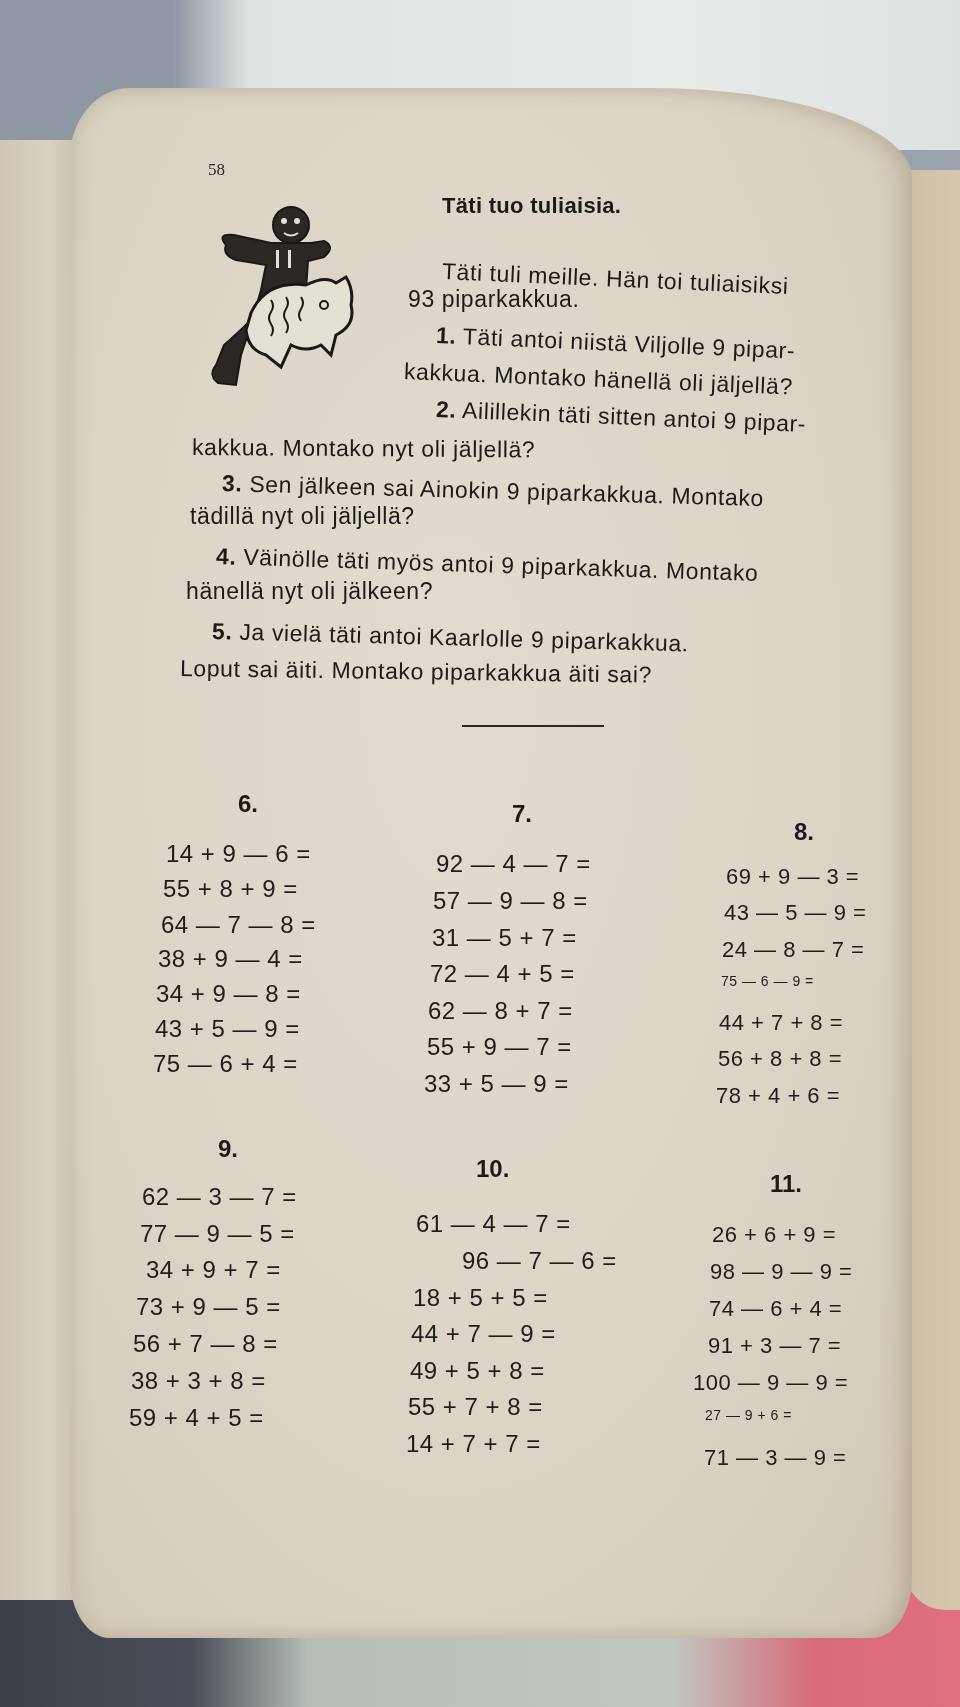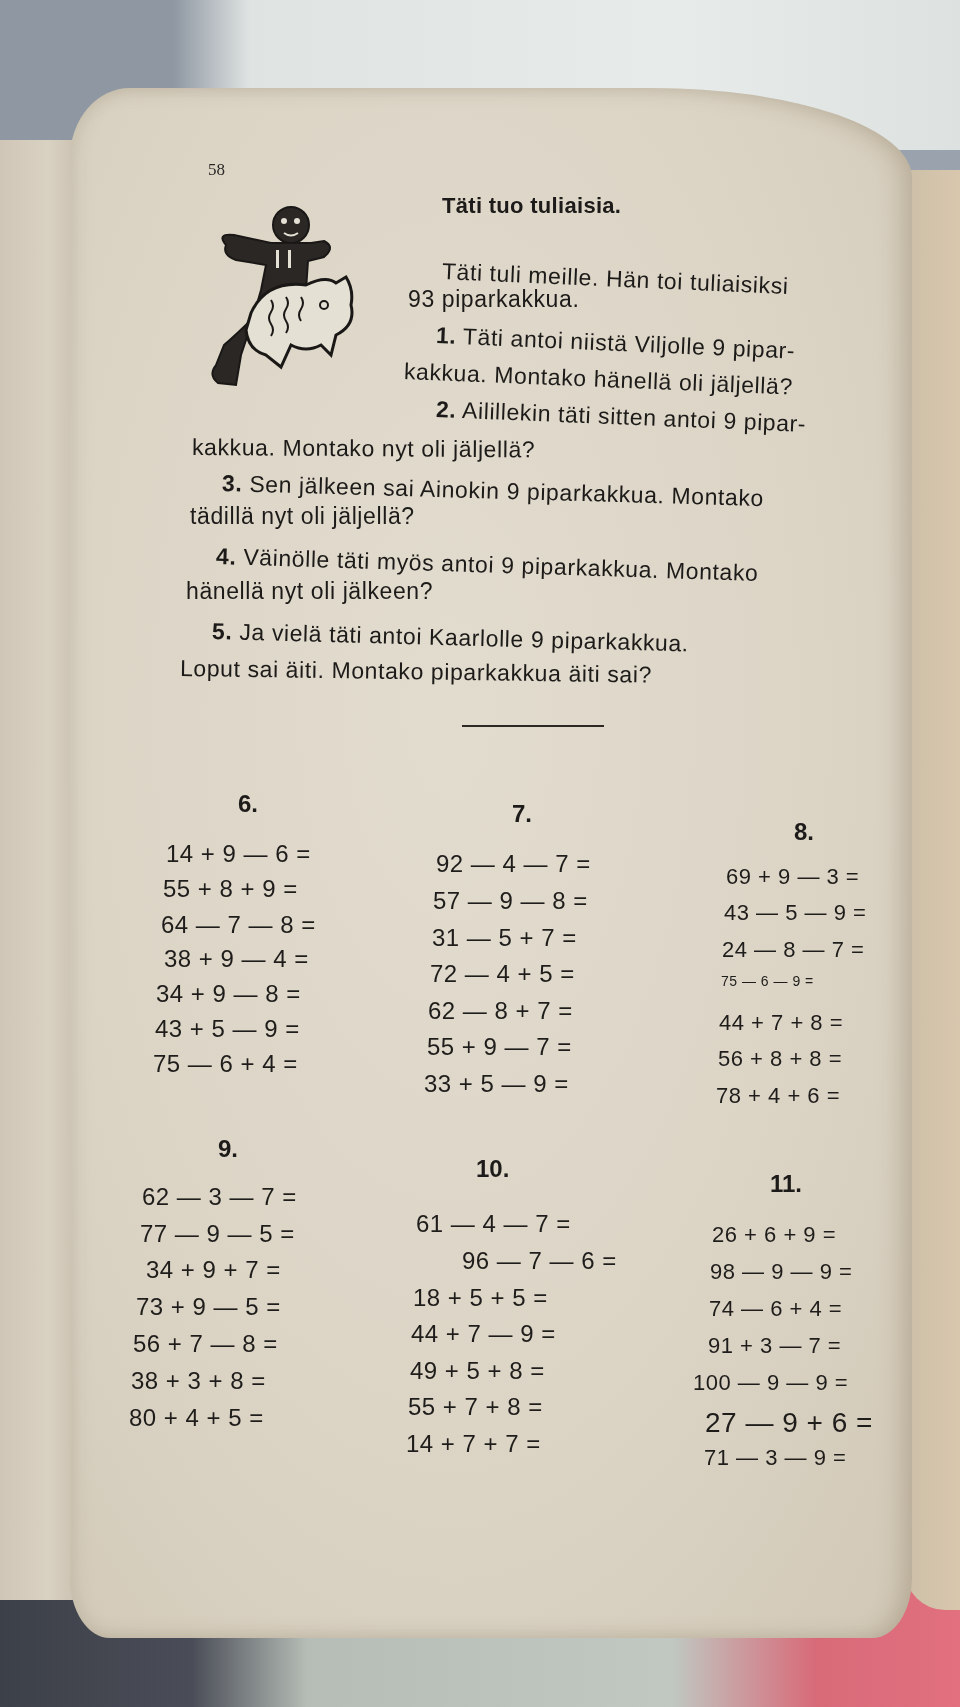--- a/index.html
+++ b/index.html
@@ -109,21 +109,21 @@
   <p style="left:180px; top:655px; transform:rotate(0.8deg);"><span>Loput sai äiti. Montako piparkakkua äiti sai?</span></p>
 </div>
 
 <div class="divider"></div>
 
 <div class="group ink" style="left:0; top:0;">
   <div class="num" style="left:238px; top:790px;">6.</div>
   <div class="eq" style="left:166px; top:840px;">14 + 9 — 6 =</div>
   <div class="eq" style="left:163px; top:875px;">55 + 8 + 9 =</div>
   <div class="eq" style="left:161px; top:911px;">64 — 7 — 8 =</div>
-  <div class="eq" style="left:158px; top:945px;margin-left:6px;">38 + 9 — 4 =</div>
+  <div class="eq" style="left:158px; top:945px;">38 + 9 — 4 =</div>
   <div class="eq" style="left:156px; top:980px;">34 + 9 — 8 =</div>
   <div class="eq" style="left:155px; top:1015px;">43 + 5 — 9 =</div>
   <div class="eq" style="left:153px; top:1050px;">75 — 6 + 4 =</div>
 </div>
 
 <div class="group ink">
   <div class="num" style="left:512px; top:800px;">7.</div>
   <div class="eq" style="left:436px; top:850px;">92 — 4 — 7 =</div>
   <div class="eq" style="left:433px; top:887px;">57 — 9 — 8 =</div>
   <div class="eq" style="left:432px; top:924px;">31 — 5 + 7 =</div>
@@ -145,36 +145,36 @@
 </div>
 
 <div class="group ink">
   <div class="num" style="left:218px; top:1135px;">9.</div>
   <div class="eq" style="left:142px; top:1183px;">62 — 3 — 7 =</div>
   <div class="eq" style="left:140px; top:1220px;">77 — 9 — 5 =</div>
   <div class="eq" style="left:138px; top:1256px;margin-left:8px;">34 + 9 + 7 =</div>
   <div class="eq" style="left:136px; top:1293px;">73 + 9 — 5 =</div>
   <div class="eq" style="left:133px; top:1330px;">56 + 7 — 8 =</div>
   <div class="eq" style="left:131px; top:1367px;">38 + 3 + 8 =</div>
-  <div class="eq" style="left:129px; top:1404px;">80 + 4 + 5 =</div>
+  <div class="eq" style="left:129px; top:1404px;">59 + 4 + 5 =</div>
 </div>
 
 <div class="group ink">
   <div class="num" style="left:476px; top:1155px;">10.</div>
   <div class="eq" style="left:416px; top:1210px;">61 — 4 — 7 =</div>
   <div class="eq" style="left:414px; top:1247px;margin-left:48px;">96 — 7 — 6 =</div>
   <div class="eq" style="left:413px; top:1284px;">18 + 5 + 5 =</div>
   <div class="eq" style="left:411px; top:1320px;">44 + 7 — 9 =</div>
   <div class="eq" style="left:410px; top:1357px;">49 + 5 + 8 =</div>
   <div class="eq" style="left:408px; top:1393px;">55 + 7 + 8 =</div>
   <div class="eq" style="left:406px; top:1430px;">14 + 7 + 7 =</div>
 </div>
 
 <div class="group ink">
   <div class="num" style="left:770px; top:1170px;">11.</div>
   <div class="eq" style="left:712px; top:1222px; font-size:22px;">26 + 6 + 9 =</div>
   <div class="eq" style="left:710px; top:1259px; font-size:22px;">98 — 9 — 9 =</div>
   <div class="eq" style="left:709px; top:1296px; font-size:22px;">74 — 6 + 4 =</div>
   <div class="eq" style="left:708px; top:1333px; font-size:22px;">91 + 3 — 7 =</div>
   <div class="eq" style="left:693px; top:1370px; font-size:22px;">100 — 9 — 9 =</div>
-  <div class="eq" style="left:705px; top:1407px; font-size:28px;">27 — 9 + 6 =</div>
+  <div class="eq" style="left:705px; top:1407px; font-size:14px;">27 — 9 + 6 =</div>
   <div class="eq" style="left:704px; top:1445px; font-size:22px;">71 — 3 — 9 =</div>
 </div>
 
 </body></html>

